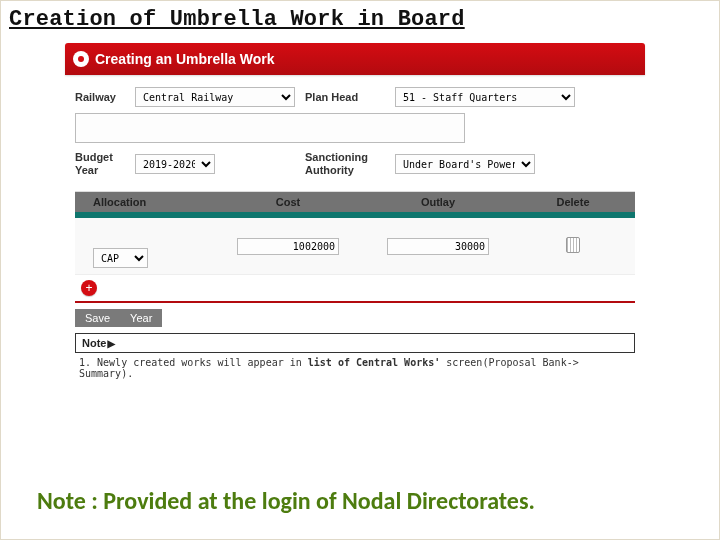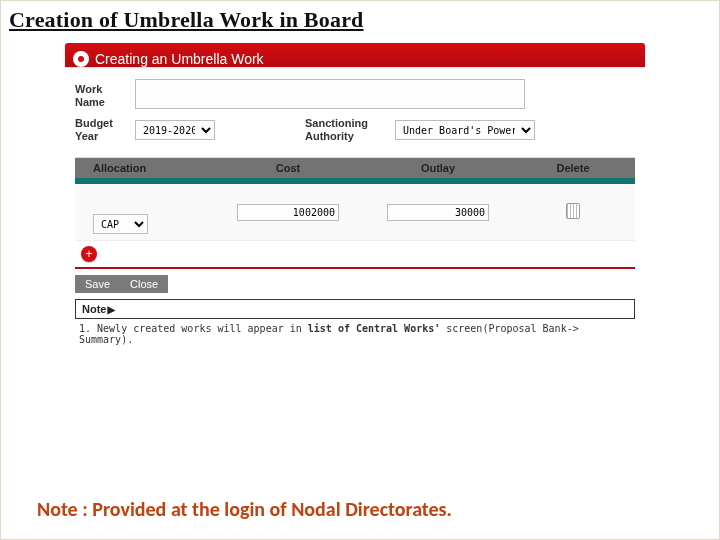--- a/index.html
+++ b/index.html
@@ -13,45 +13,45 @@
   }
   .slide {
     width: 720px;
     height: 540px;
     box-sizing: border-box;
     border: 1px solid #e0d9c8;
     position: relative;
     background: #fff;
   }
   .slide-title {
-    font-family: Liberation Serif, serif;
+    font-family: Liberation Mono, monospace;
     font-size: 22px;
     font-weight: bold;
     text-decoration: underline;
     padding: 6px 10px 4px 8px;
     color: #111;
     letter-spacing: 0.2px;
   }
   .app-window {
     position: absolute;
     top: 42px;
     left: 64px;
     width: 580px;
     background: #fff;
     font-family: Arial, sans-serif;
   }
   .red-bar {
     background: linear-gradient(#d40c12, #b30a0f);
     color: #fff;
-    height: 24px;
+    height: 32px;
     border-radius: 3px 3px 0 0;
     display: flex;
-    align-items: flex-end;
+    align-items: center;
     font-size: 14px;
-    font-weight: normal;
+    font-weight: bold;
     padding: 0 8px;
     box-shadow: 0 1px 2px rgba(0,0,0,0.15);
   }
   .red-bar .circle-icon {
     display: inline-flex;
     width: 16px;
     height: 16px;
     border-radius: 50%;
     background: #fff;
     margin-right: 6px;
@@ -186,47 +186,60 @@
   .note-line {
     font-family: monospace;
     font-size: 10px;
     padding: 4px 4px 0 4px;
     color: #333;
   }
   .note-line .bold { font-weight: bold; }
 
   .footer-note {
     position: absolute;
-    bottom: 18px;
+    bottom: 24px;
     left: 36px;
     font-family: Calibri, Arial, sans-serif;
-    font-size: 20px;
-    font-weight: bold;
-    color: #c2410c;
+    font-size: 24px;
+    font-weight: bold;
+    color: #4d7c0f;
   }
 </style>
 </head>
 <body>
 
 <div class="slide">
 
   <div class="slide-title">Creation of Umbrella Work in Board</div>
 
   <div class="app-window">
 
     <div class="red-bar">
       <span class="circle-icon"></span>
       <span>Creating an Umbrella Work</span>
     </div>
 
     <div class="form-area">
 
-
       <div class="row">
-        <div class="label col-l1" style="align-self:flex-start; padding-top:4px; line-height:1.2;">Work Name</div>
+        <div class="label col-l1">Railway</div>
+        <div class="col-f1">
+          <select class="sel-railway">
+            <option>Central Railway</option>
+          </select>
+        </div>
+        <div class="label col-l2">Plan Head</div>
+        <div class="col-f2">
+          <select class="sel-planhead">
+            <option>51 - Staff Quarters</option>
+          </select>
+        </div>
+      </div>
+
+      <div class="row">
         <div>
           <textarea class="workname" style=""></textarea>
         </div>
       </div>
 
       <div class="row">
         <div class="label col-l1" style="line-height:1.2;">Budget Year</div>
         <div class="col-f1">
           <select class="sel-year">
             <option>2019-2020</option>
@@ -263,21 +276,21 @@
           <span class="delete-cell"></span>
         </div>
       </div>
 
       <div class="add-circle-row">
         <span class="add-circle">+</span>
       </div>
 
       <div class="btn-row">
         <button class="btn">Save</button>
-        <button class="btn">Close</button>
+        <button class="btn">Year</button>
       </div>
 
       <div class="note-bar">
         <span>Note</span>
         <span class="arrow">▶</span>
       </div>
       <div class="note-line">
         <span>1. Newly created works will appear in </span><span class="bold">list of Central Works'</span><span> screen(Proposal Bank-&gt; Summary).</span>
       </div>
 

